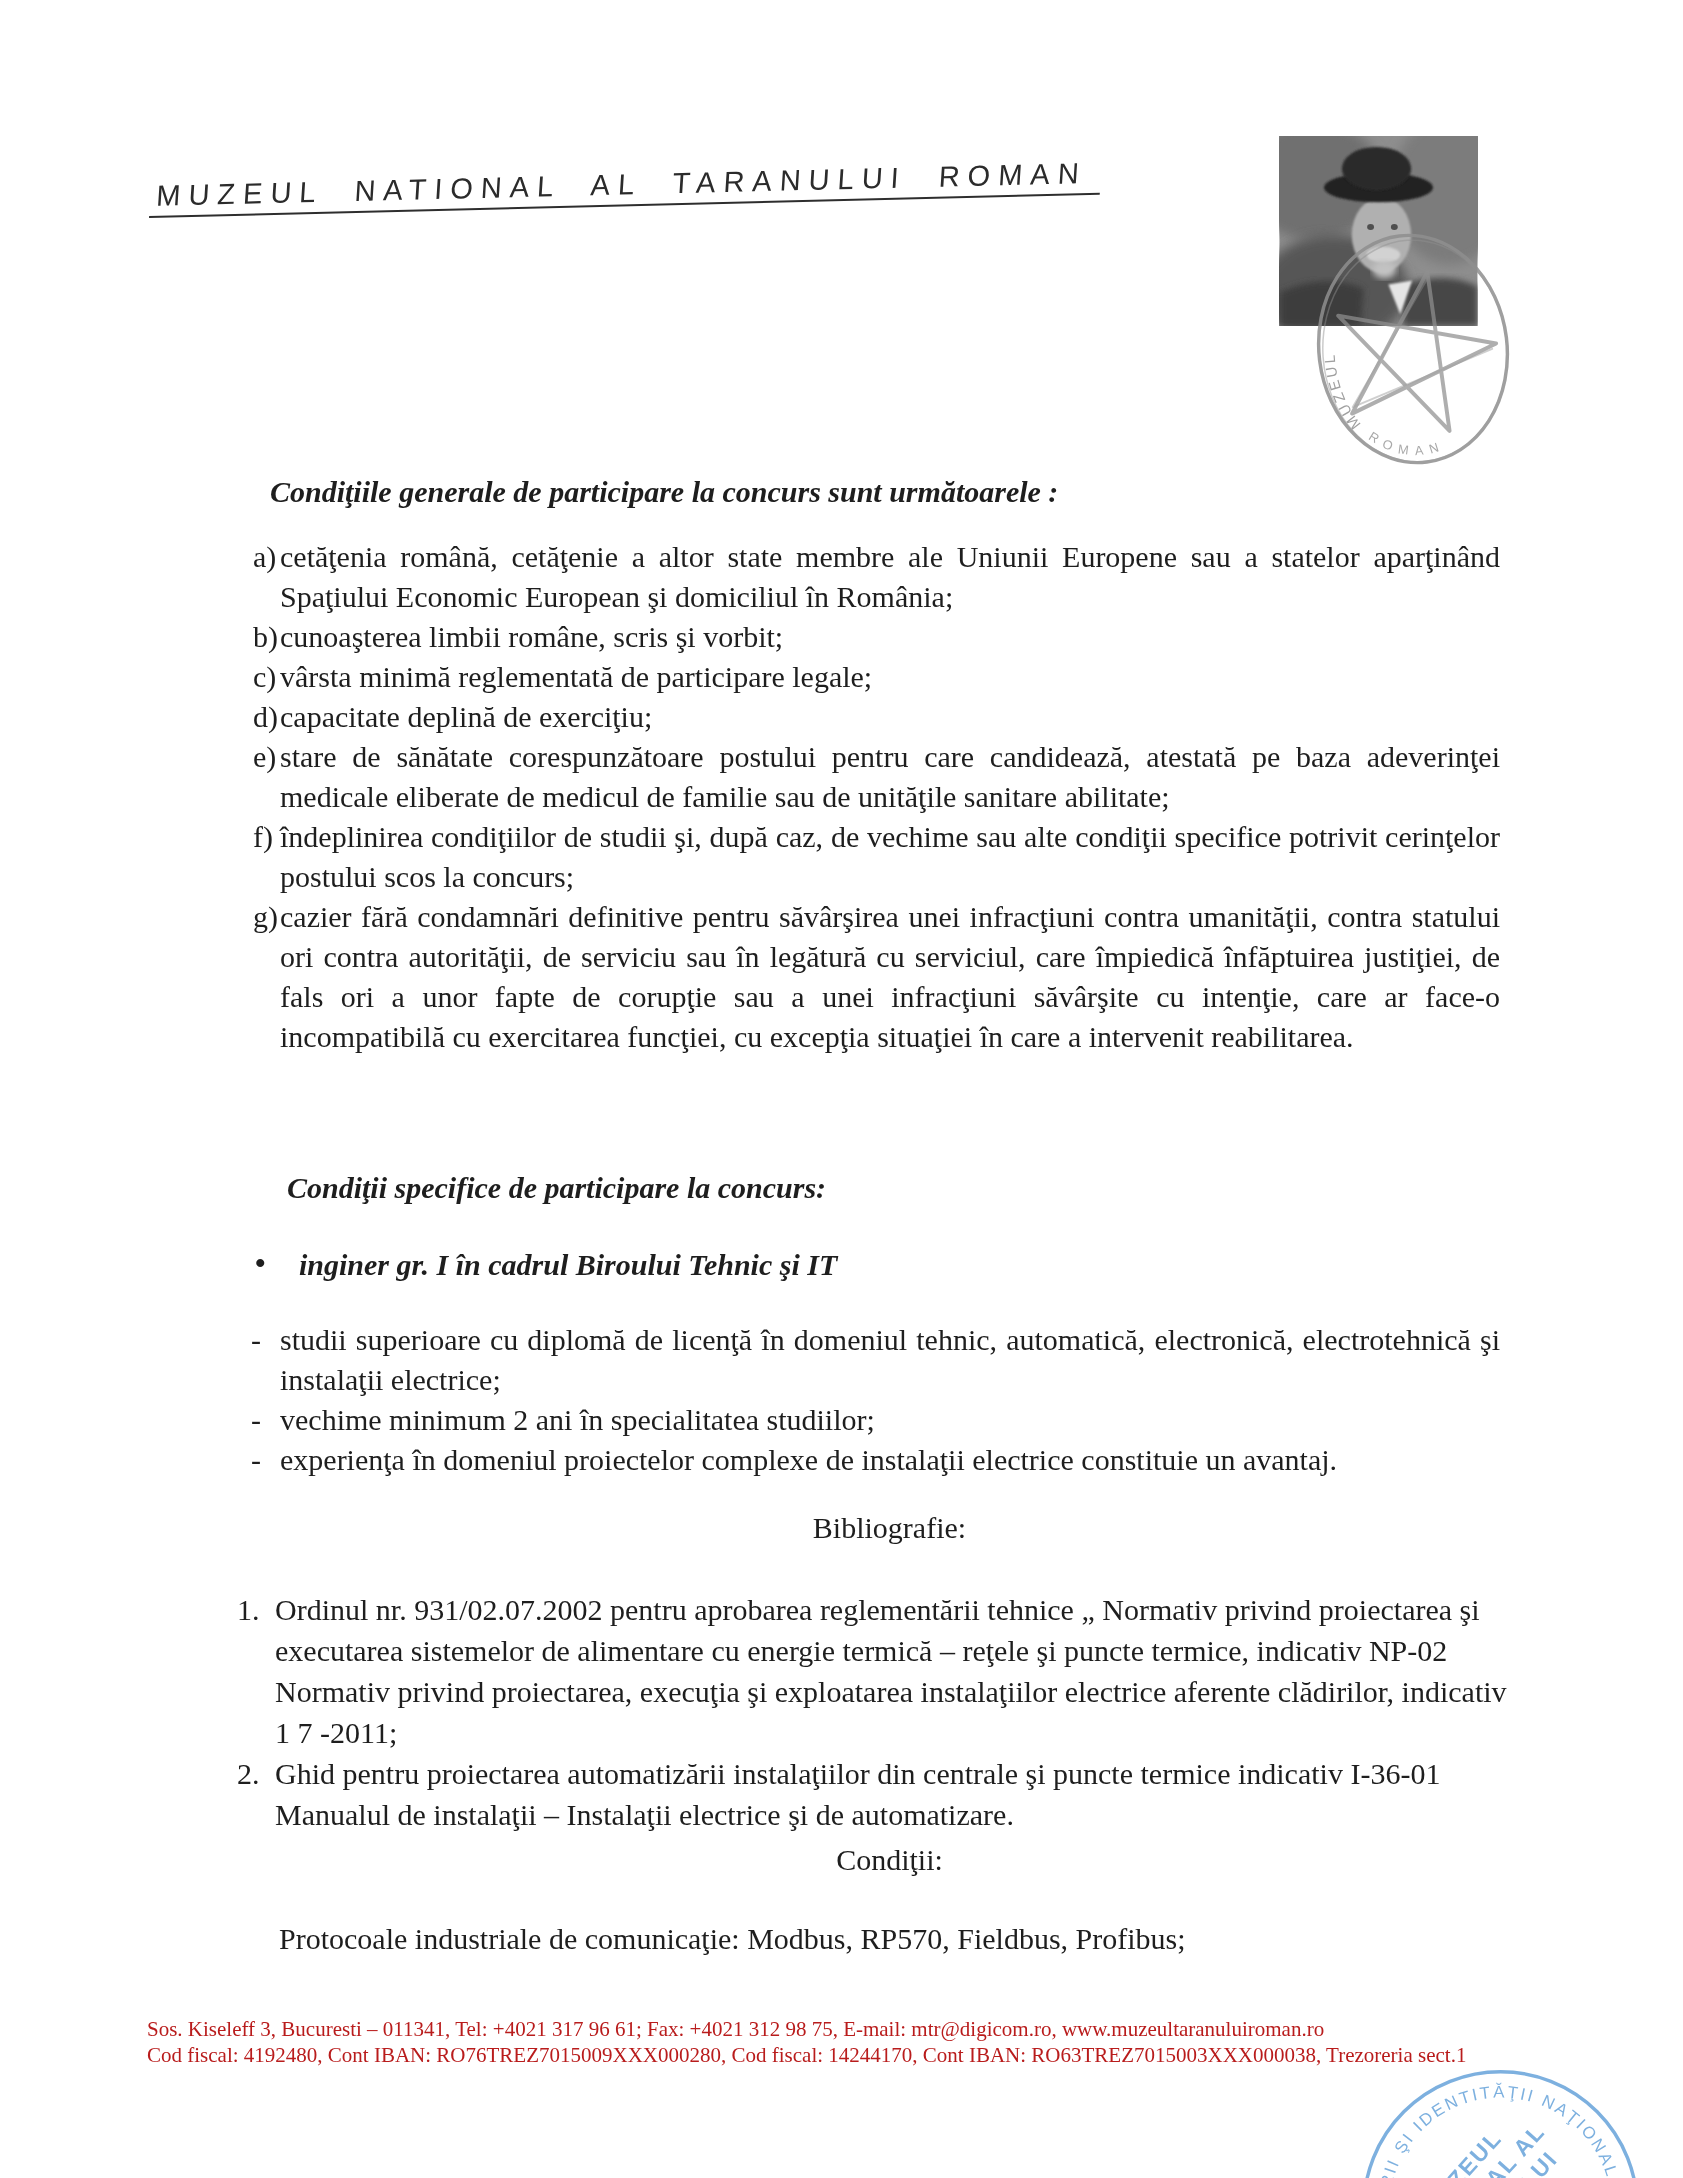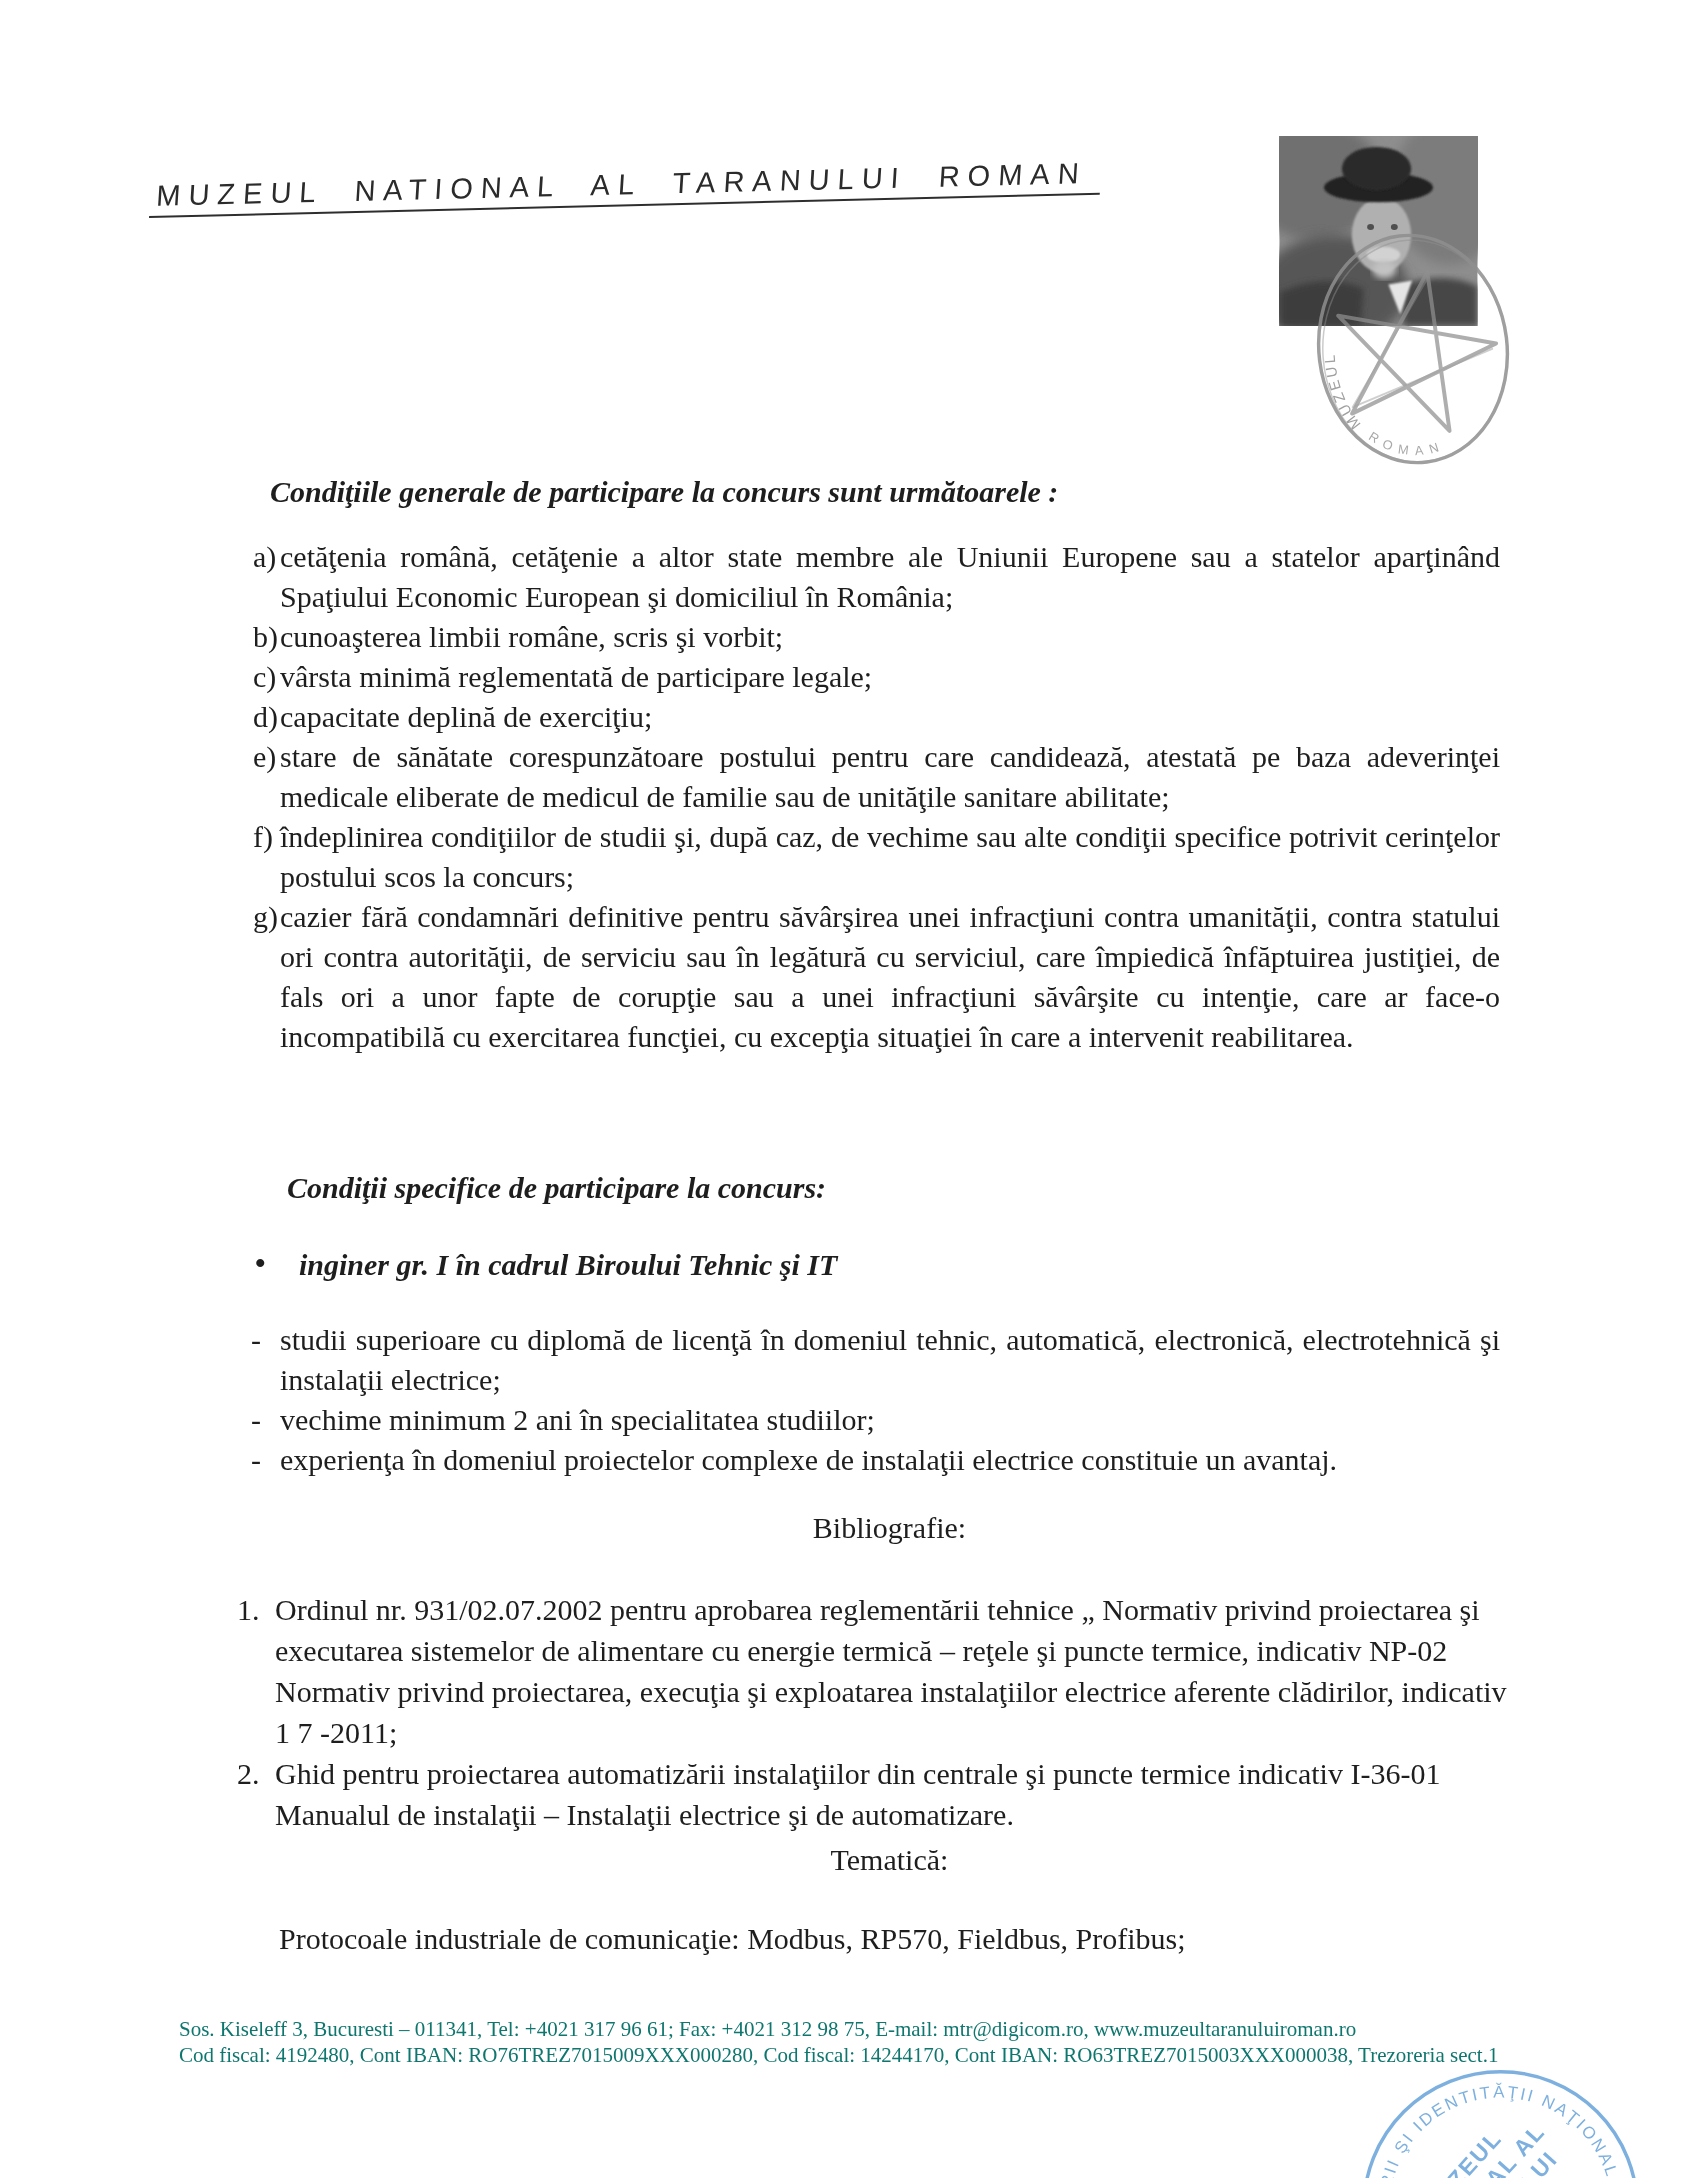--- a/index.html
+++ b/index.html
@@ -56,21 +56,21 @@
   .num-list{margin-top:40px;line-height:41px;}
   .num-li{position:relative;padding-left:62px;width:1245px;}
   .num-li .lbl{position:absolute;left:24px;top:0;}
   .num-li .txt{display:block;text-align:left;}
 
   .topic-lines{margin:38px 0 0 66px;line-height:40px;}
 
   
   .footer{
     position:absolute;left:147px;top:2016px;width:1416px;
-    font-size:21px;line-height:26px;color:#0f766e;margin-left:32px;
+    font-size:21px;line-height:26px;color:#b91c1c;
   }
 </style>
 </head>
 <body>
 
 <div class="page">
 
   <div class="hand-title">MUZEUL NATIONAL AL TARANULUI ROMAN</div>
 
   <svg class="photo" viewBox="0 0 200 192">
@@ -183,21 +183,21 @@
           <span class="txt">Ordinul nr. 931/02.07.2002 pentru aprobarea reglementării tehnice „ Normativ privind proiectarea şi executarea sistemelor de alimentare cu energie termică – reţele şi puncte termice, indicativ NP-02 Normativ privind proiectarea, execuţia şi exploatarea instalaţiilor electrice aferente clădirilor, indicativ 1 7 -2011;</span>
         </div>
       <div class="num-li">
           <span class="lbl">2.</span>
           <span class="txt">Ghid pentru proiectarea automatizării instalaţiilor din centrale şi puncte termice indicativ I-36-01 Manualul de instalaţii – Instalaţii electrice şi de automatizare.</span>
         </div>
     </div>
   </div>
 
   <div class="grp" id="grpD">
-    <p class="sub-head">Tematică:</p>
+    <p class="sub-head">Condiţii:</p>
     <div class="topic-lines">
       <p>Protocoale industriale de comunicaţie: Modbus, RP570, Fieldbus, Profibus;</p>
     </div>
   </div>
 
   <div class="footer">
     <p>Sos. Kiseleff 3, Bucuresti – 011341, Tel: +4021 317 96 61; Fax: +4021 312 98 75, E-mail: mtr@digicom.ro, www.muzeultaranuluiroman.ro</p>
     <p>Cod fiscal: 4192480, Cont IBAN: RO76TREZ7015009XXX000280, Cod fiscal: 14244170, Cont IBAN: RO63TREZ7015003XXX000038, Trezoreria sect.1</p>
   </div>
 

